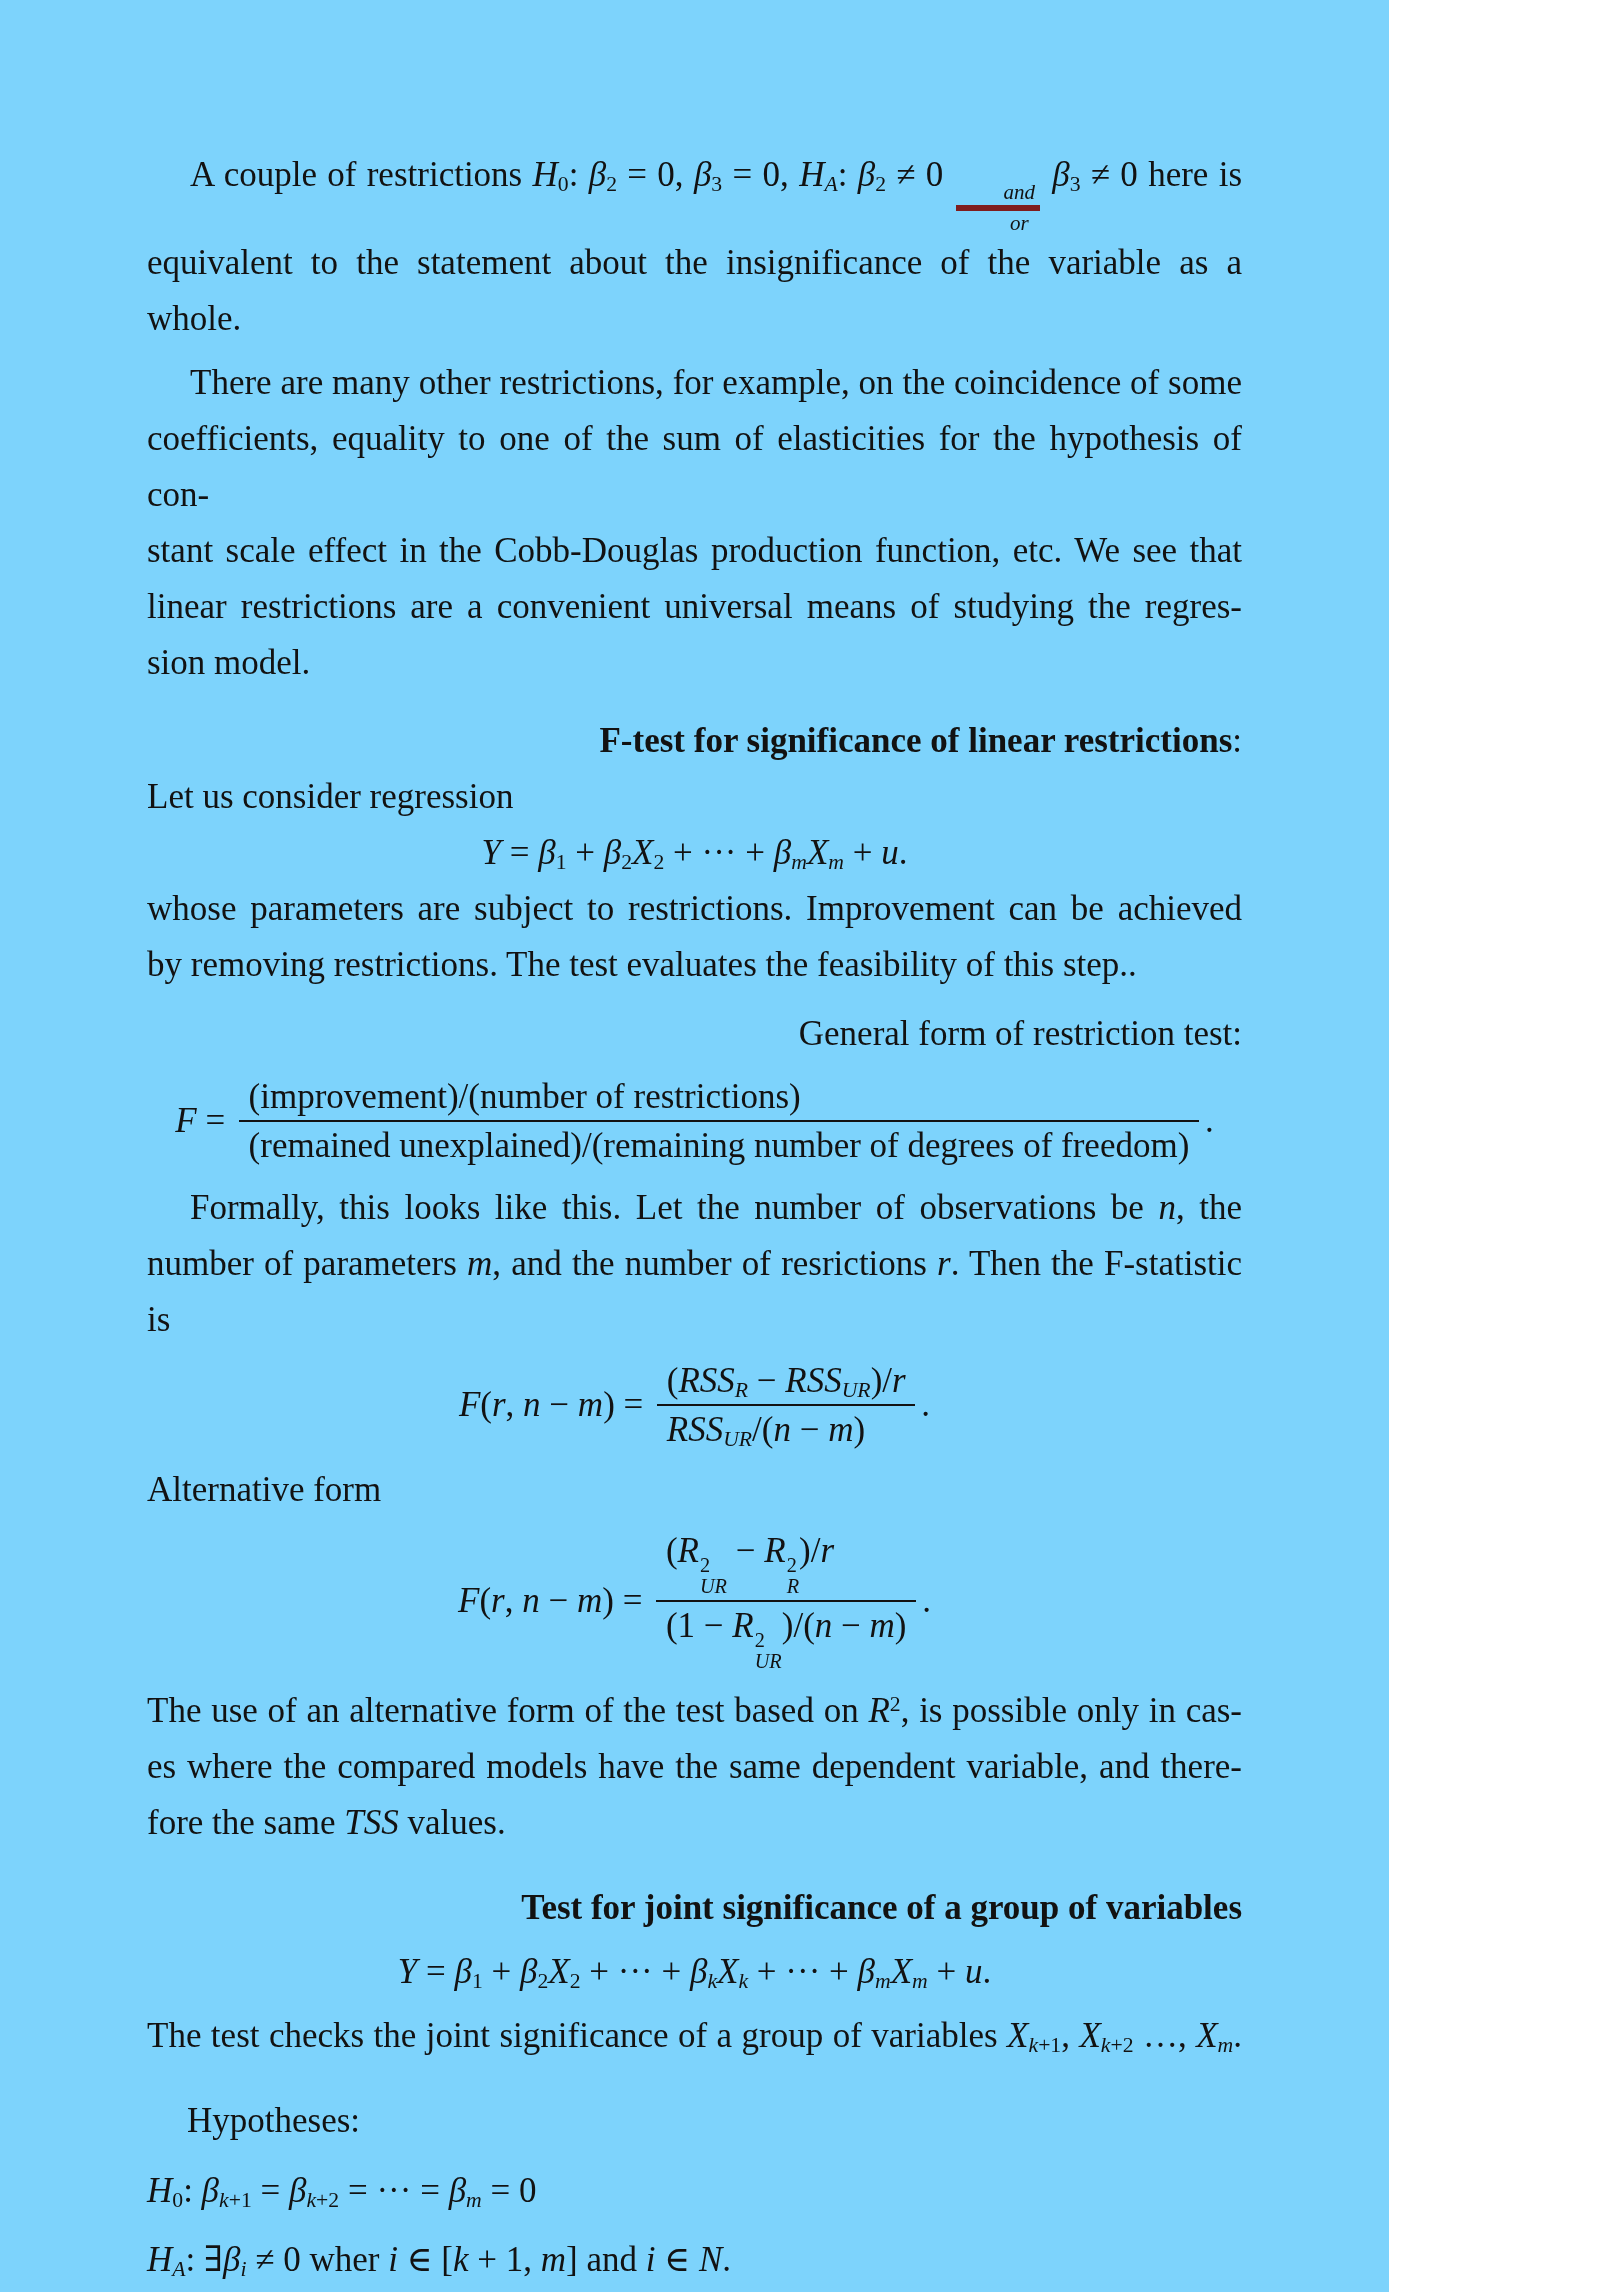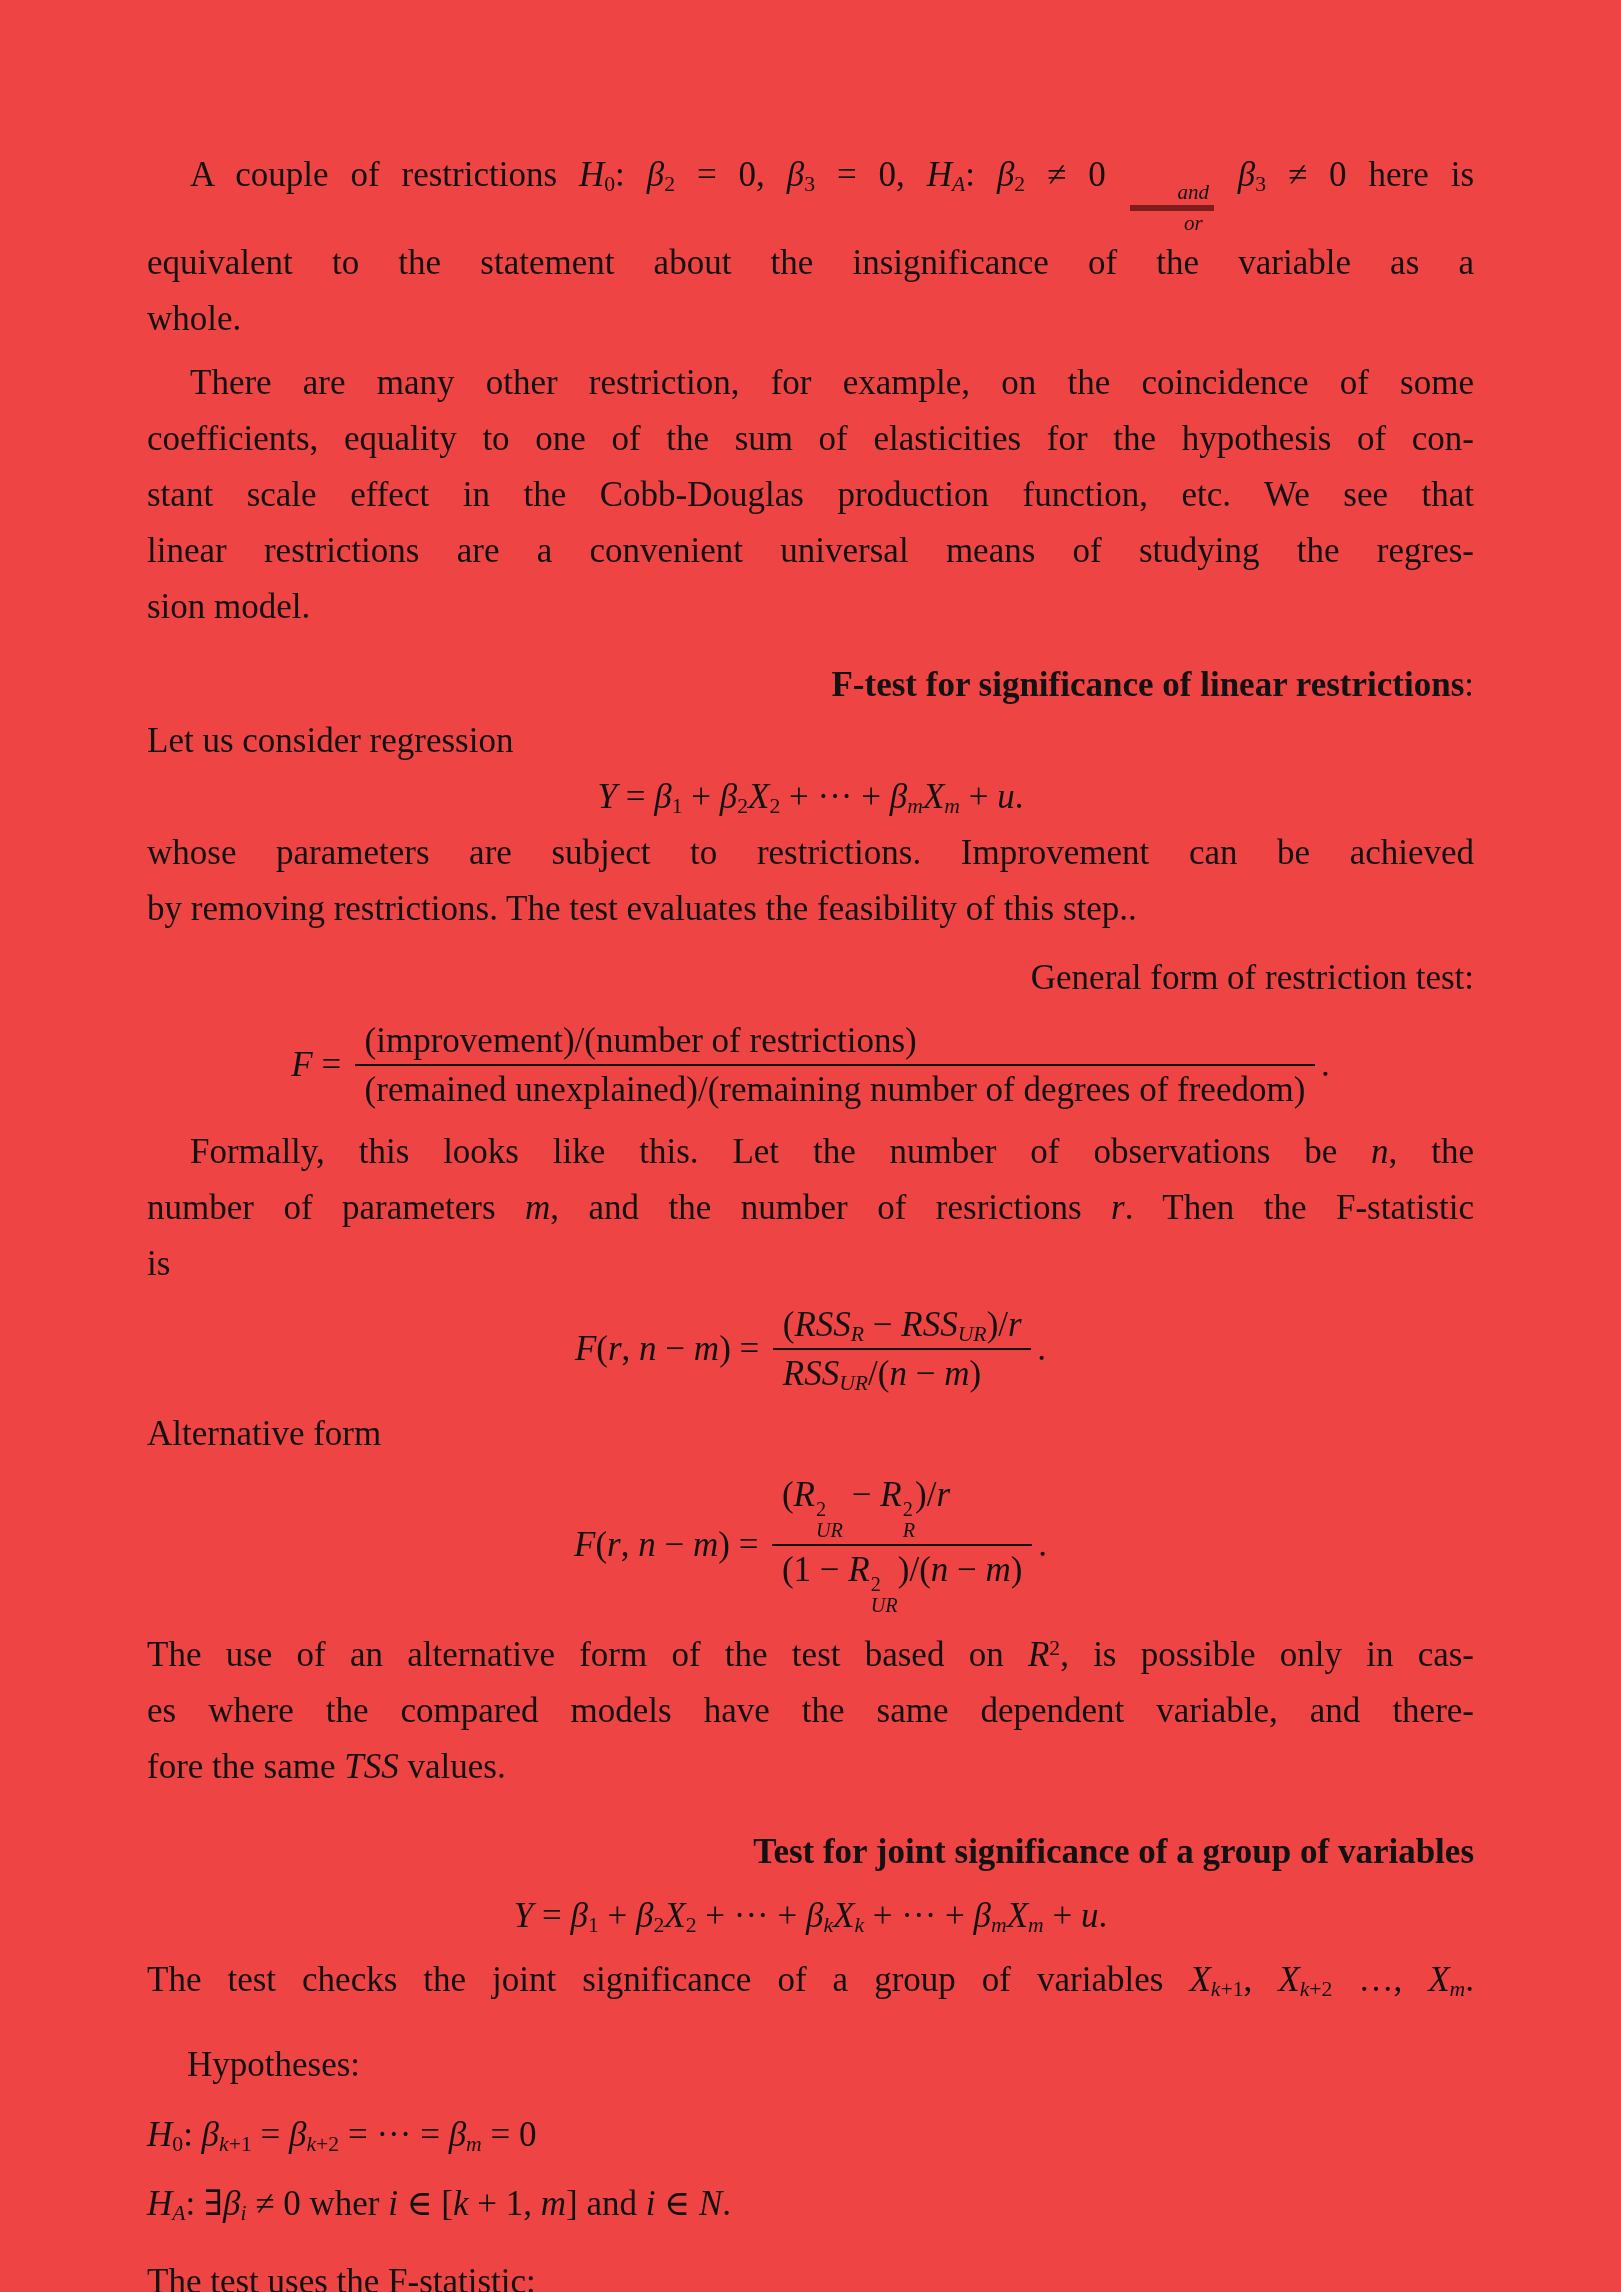--- a/index.html
+++ b/index.html
@@ -1,21 +1,21 @@
 <!DOCTYPE html>
 <html><head>
 <meta charset="utf-8">
 <style>
   html,body{margin:0;padding:0;}
   body{
     width:1621px;height:2293px;background:#ffffff;overflow:hidden;
     font-family:"Liberation Serif","DejaVu Serif",serif;
     color:#121212;
   }
-  .page{width:1621px;height:2293px;background:#ef4444;}
+  .page{width:1389px;height:2293px;background:#7dd3fc;}
   .content{
     padding:147px 147px 0 147px;
     font-size:35px;line-height:56px;
     text-rendering:optimizeLegibility;
   }
   .ln{text-align:left;}
   .ln.j{text-align:justify;text-align-last:justify;}
   .ind{text-indent:43px;text-align:right;}
   .center{text-align:center;}
   i{font-style:italic;}
@@ -54,21 +54,21 @@
     <div class="para">
       <div class="ln j ind">A couple of restrictions <i>H</i><sub>0</sub>: <i>β</i><sub>2</sub> = 0, <i>β</i><sub>3</sub> = 0, <i>H</i><sub><i>A</i></sub>: <i>β</i><sub>2</sub> ≠ 0 <span class="andor">
             <span class="and">and</span>
             <span>or</span>
           </span> <i>β</i><sub>3</sub> ≠ 0 here is</div>
       <div class="ln j">equivalent to the statement about the insignificance of the variable as a</div>
       <div class="ln">whole.</div>
     </div>
 
     <div class="para mt-sm">
-      <div class="ln j ind">There are many other restriction, for example, on the coincidence of some</div>
+      <div class="ln j ind">There are many other restrictions, for example, on the coincidence of some</div>
       <div class="ln j">coefficients, equality to one of the sum of elasticities for the hypothesis of con-</div>
       <div class="ln j">stant scale effect in the Cobb-Douglas production function, etc. We see that</div>
       <div class="ln j">linear restrictions are a convenient universal means of studying the regres-</div>
       <div class="ln">sion model.</div>
     </div>
 
     <div class="ln ind mt-lg"><b>F-test for significance of linear restrictions</b>:</div>
     <div class="ln">Let us consider regression</div>
 
     <div class="ln center"><i>Y</i> = <i>β</i><sub>1</sub> + <i>β</i><sub>2</sub><i>X</i><sub>2</sub> + ··· + <i>β</i><sub><i>m</i></sub><i>X</i><sub><i>m</i></sub> + <i>u</i>.</div>

